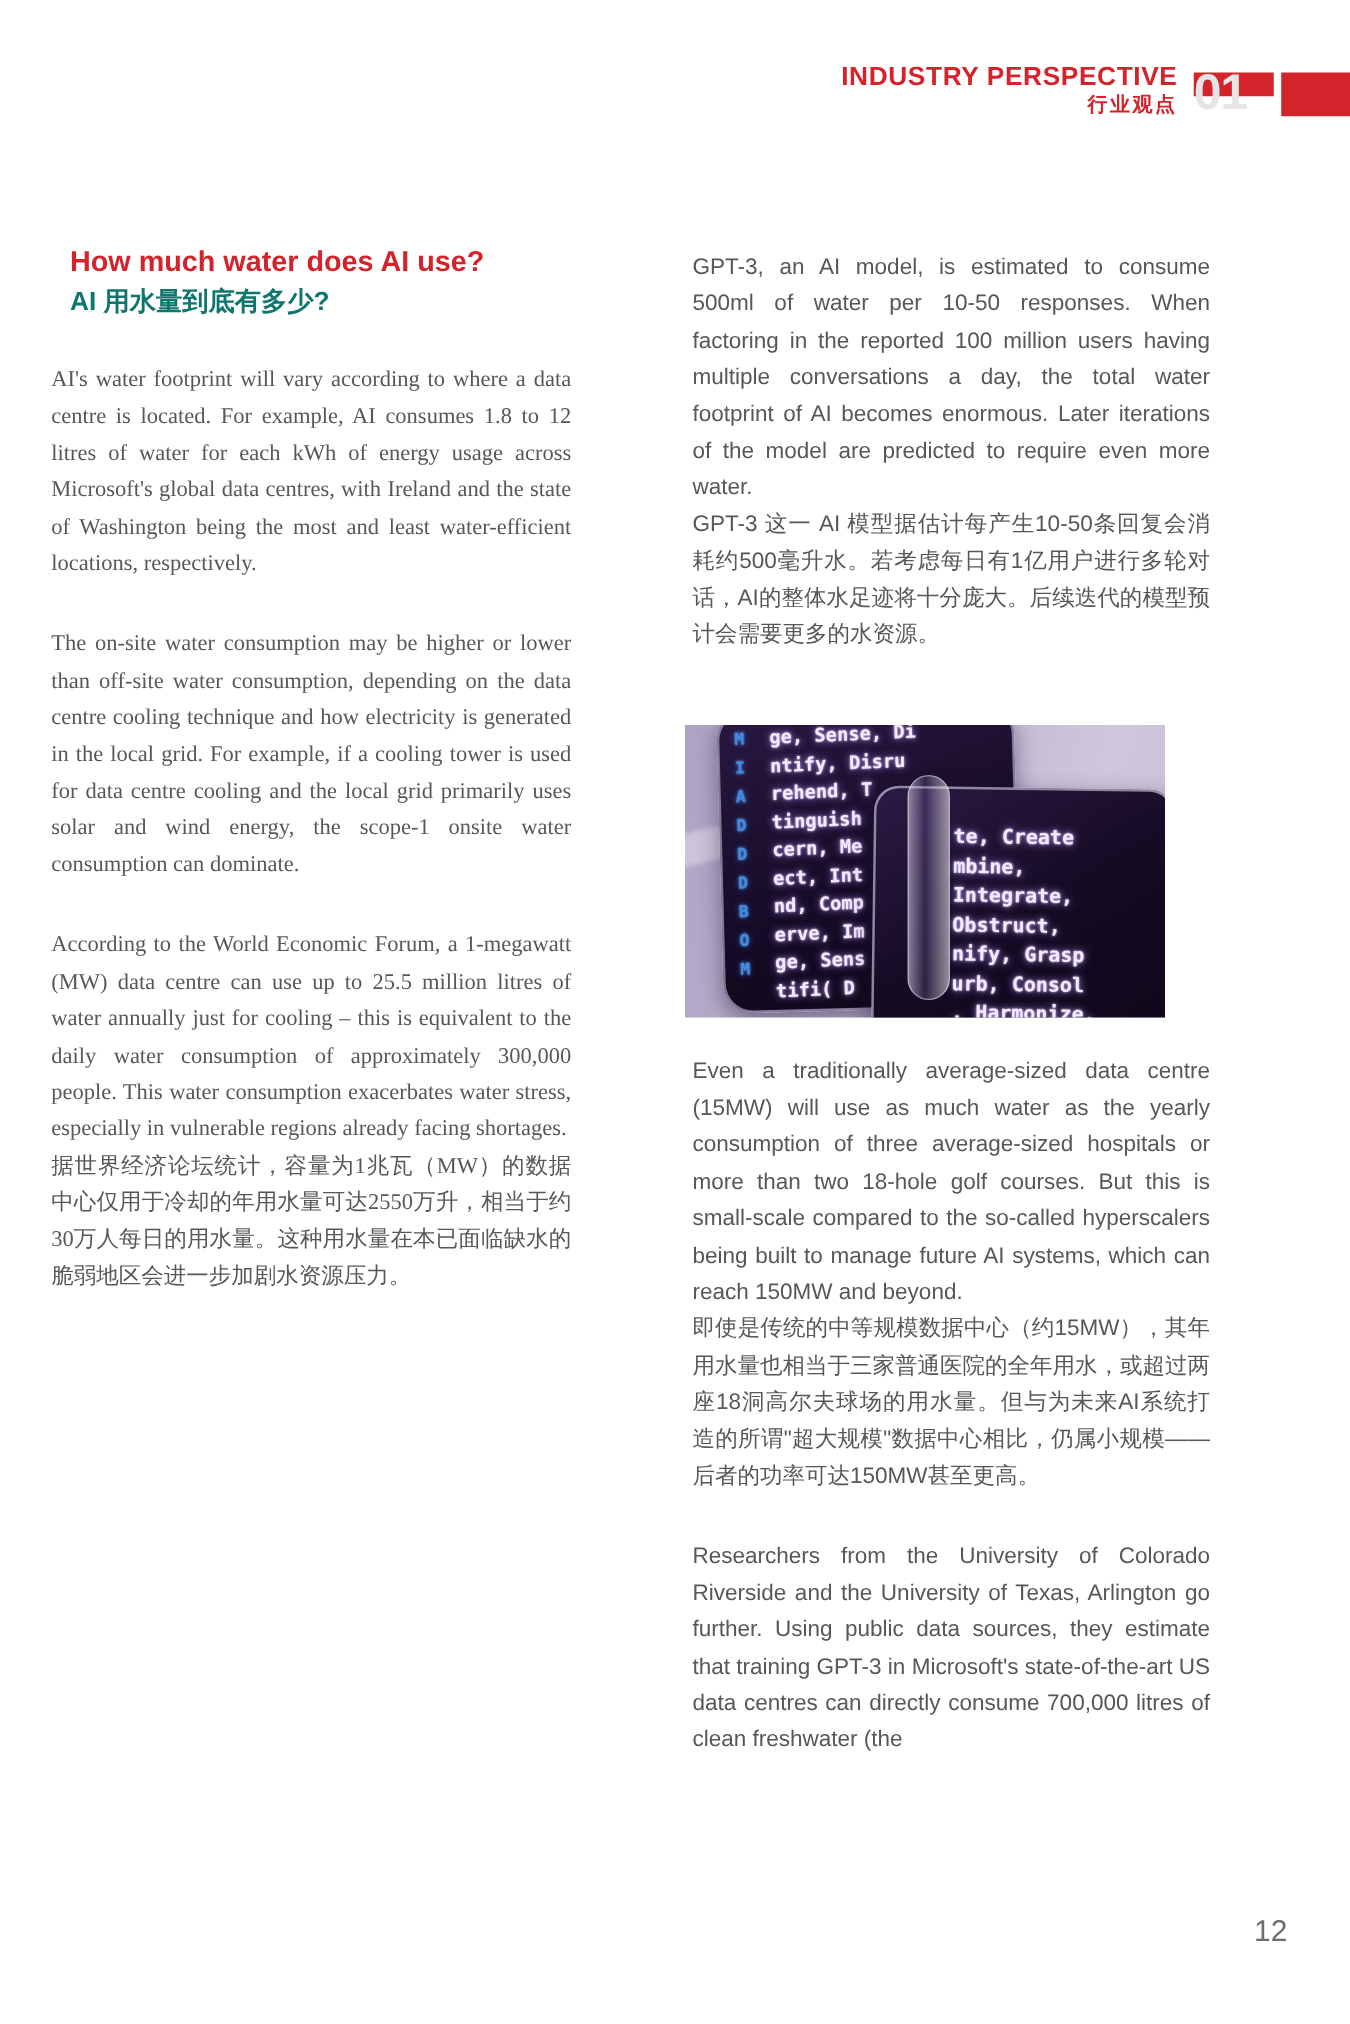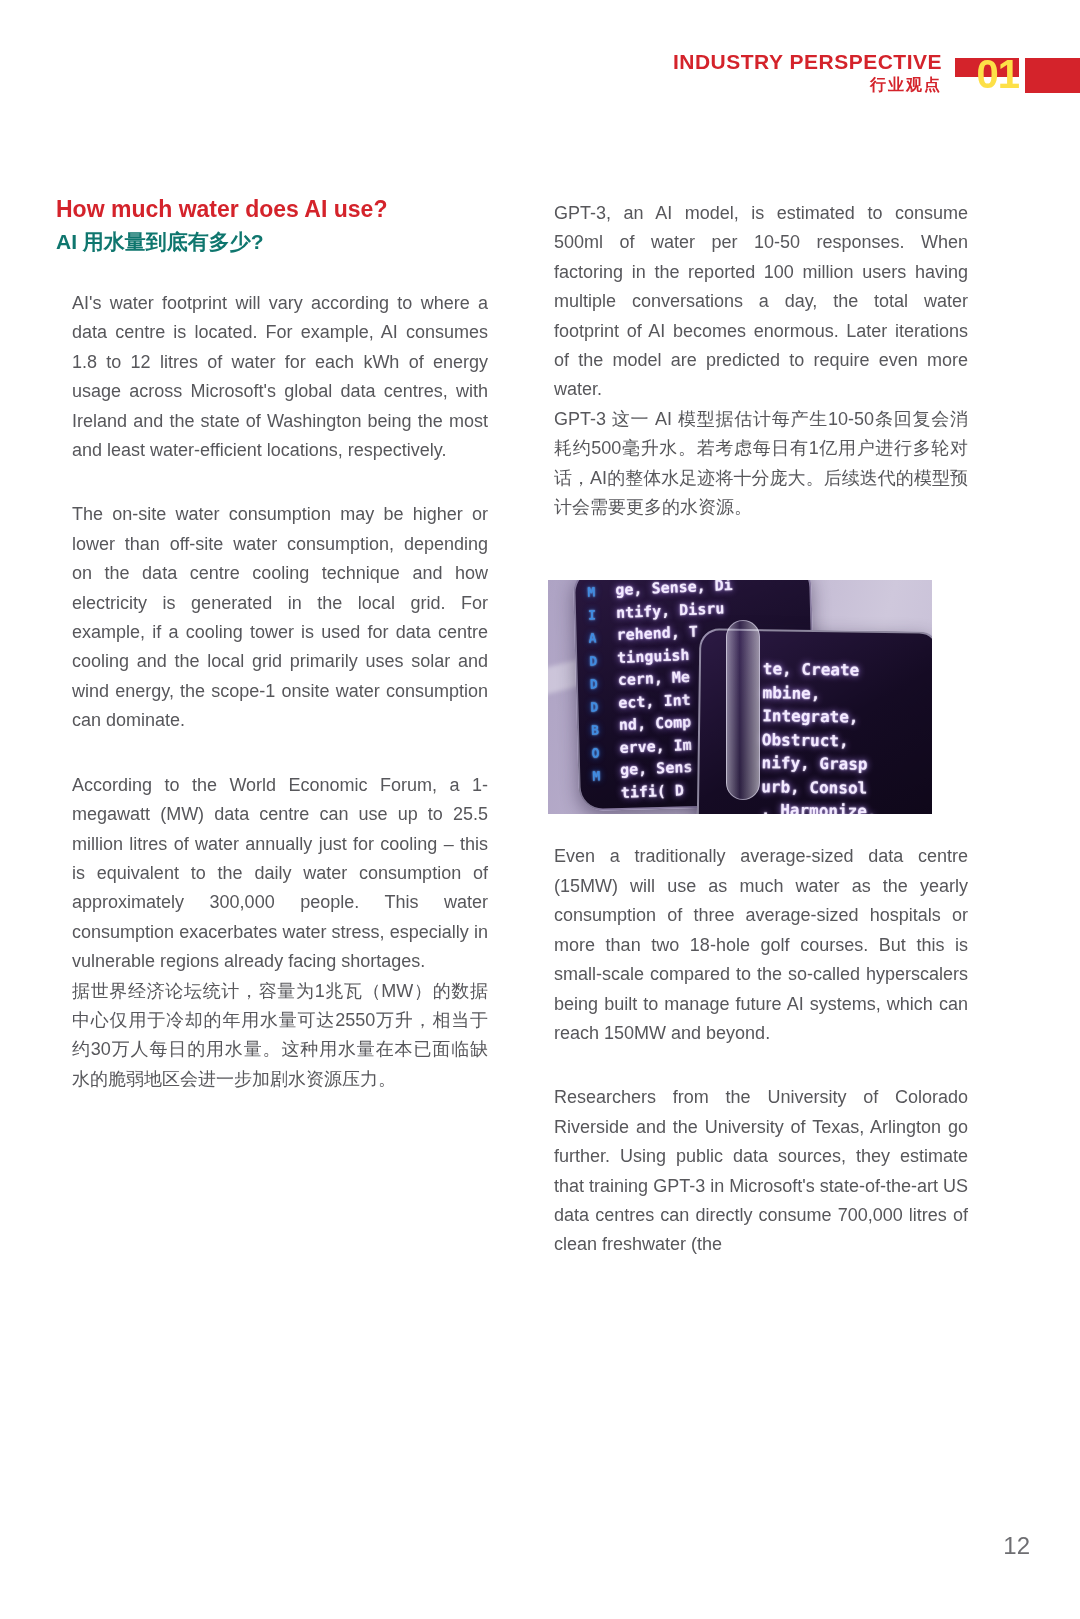--- a/index.html
+++ b/index.html
@@ -35,25 +35,25 @@
     font-weight: 700;
     letter-spacing: 2px;
     line-height: 20px;
     margin-top: 1px;
   }
   .chapter { display: flex; margin-top: 8px; }
   .chapter-num {
     width: 64px;
     height: 19px;
     background: #d4232b;
-    color: #fde047;
+    color: #e5e5e5;
     font-size: 40px;
     font-weight: 700;
     line-height: 33px;
-    text-align: right;
+    text-align: left;
     letter-spacing: -1px;
     overflow: visible;
   }
   .chapter-bar {
     width: 55px;
     height: 35px;
     background: #d4232b;
     margin-left: 6px;
   }
 
@@ -75,21 +75,21 @@
 
   
   .col {
     position: absolute;
     width: 416px;
     color: #57575b;
     font-size: 18px;
     line-height: 29.4px;
     text-align: justify;
   }
-  .col-left  { left: 72px;  top: 289px; }
+  .col-left  { left: 41px;  top: 289px; font-family: Liberation Serif, serif; }
   .col-right { left: 554px; top: 199px; width: 414px; }
   .para-group { margin-bottom: 35px; }
   .para-group p { margin: 0; }
 
   
   .photo {
     position: relative;
     width: 384px;
     height: 234px;
     margin: 58px 0 28px -6px;
@@ -244,20 +244,21 @@
 nify, Grasp
 urb, Consol
 , Harmonize,
 , Coalesce</div>
       </div>
       <div class="glass-pillar"></div>
     </div>
 
     <div class="para-group">
       <p>Even a traditionally average-sized data centre (15MW) will use as much water as the yearly consumption of three average-sized hospitals or more than two 18-hole golf courses. But this is small-scale compared to the so-called hyperscalers being built to manage future AI systems, which can reach 150MW and beyond.</p>
+      <p>即使是传统的中等规模数据中心（约15MW），其年用水量也相当于三家普通医院的全年用水，或超过两座18洞高尔夫球场的用水量。但与为未来AI系统打造的所谓"超大规模"数据中心相比，仍属小规模——后者的功率可达150MW甚至更高。</p>
     </div>
     <div class="para-group">
       <p>Researchers from the University of Colorado Riverside and the University of Texas, Arlington go further. Using public data sources, they estimate that training GPT-3 in Microsoft's state-of-the-art US data centres can directly consume 700,000 litres of clean freshwater (the</p>
     </div>
   </div>
 
   <div class="page-number">12</div>
 
 </div>
 

